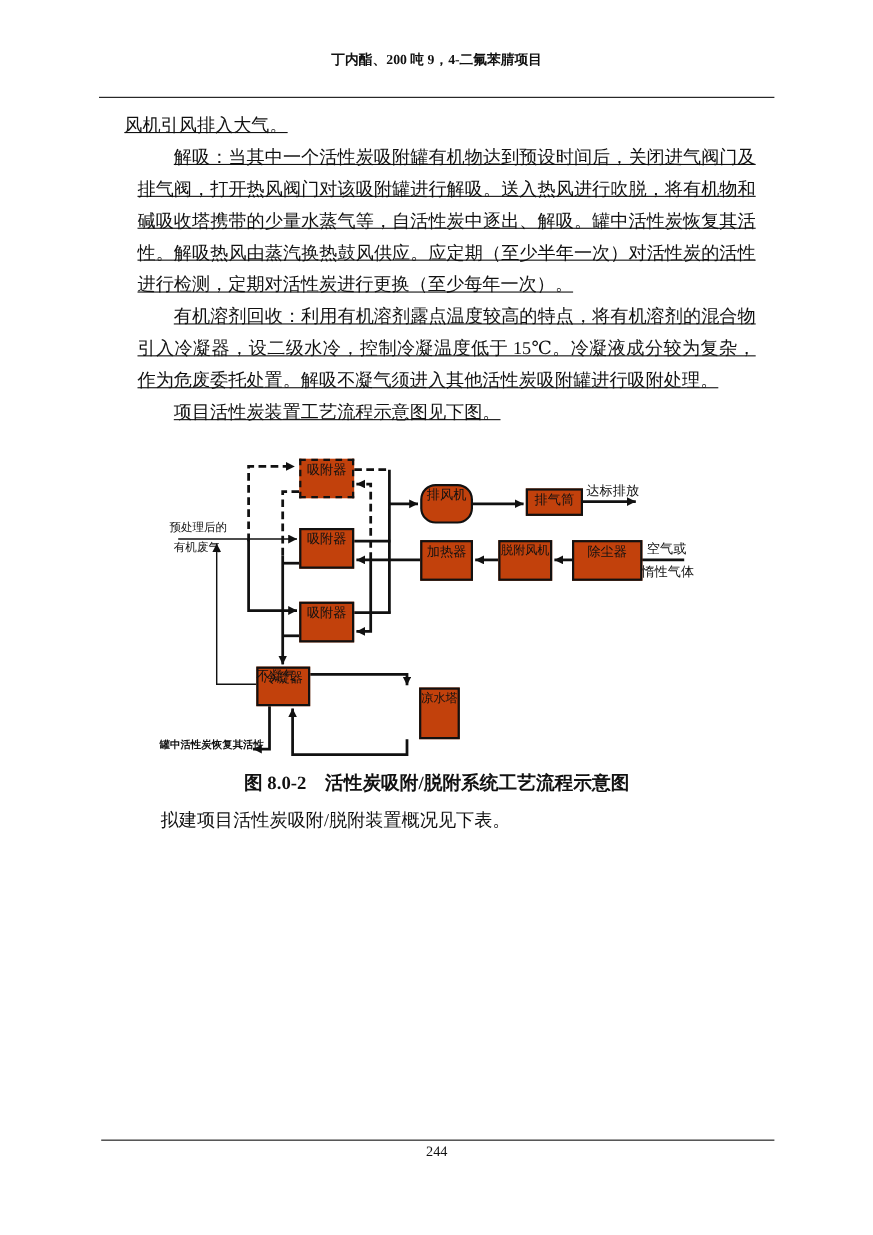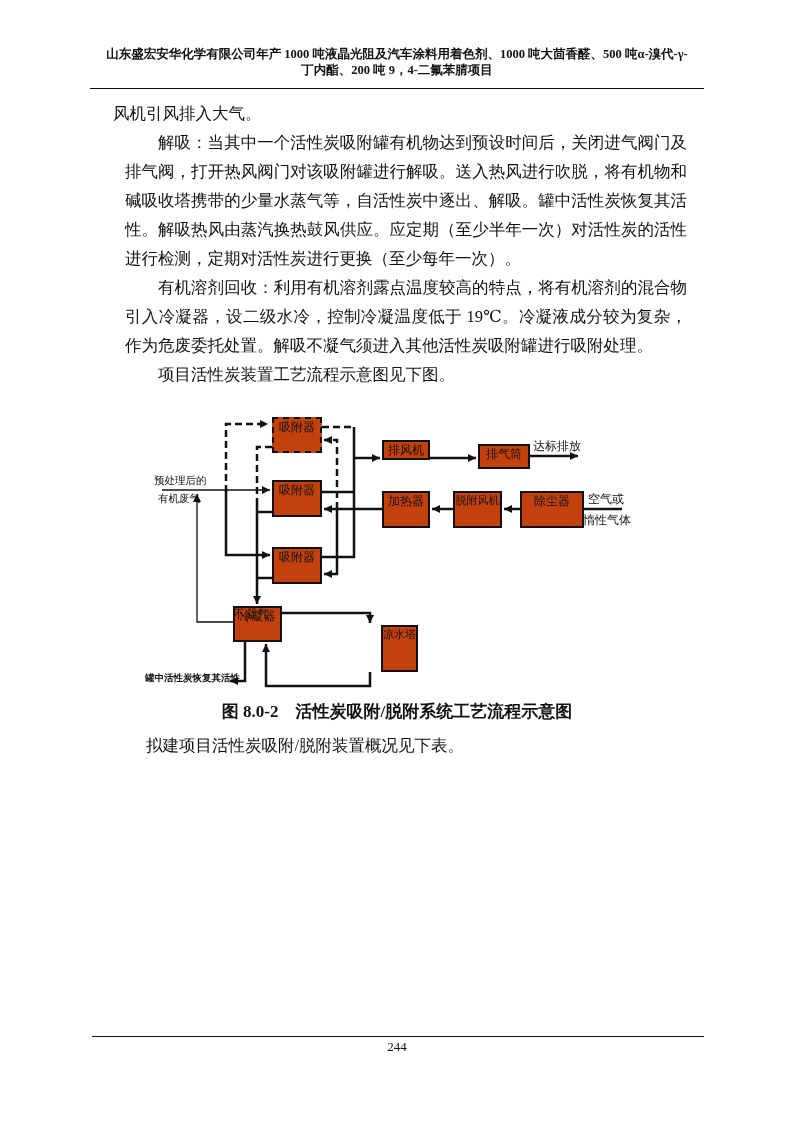--- a/index.html
+++ b/index.html
@@ -14,21 +14,21 @@
   }
   
   .hdr{
     position:absolute;top:46px;left:90px;width:614px;
     text-align:center;font-size:12.5px;font-weight:bold;line-height:16px;
   }
   .hdr-rule{position:absolute;top:88px;left:90px;width:614px;height:0;border-top:1.6px solid #111;}
   
   .bodytext{
     position:absolute;top:99px;left:113px;width:574px;
-    font-size:16.5px;line-height:29px;text-align:justify;
+    font-size:16.5px;line-height:29px;text-align:justify;text-decoration:underline;
   }
   .bodytext p{margin:0;padding:0;}
   .bodytext p.ind{text-indent:33px;margin-left:12px;}
   
   .diagram{position:absolute;top:408px;left:0;width:794px;height:292px;}
   .diagram svg{position:absolute;top:0;left:0;}
   .dbox{
     position:absolute;border:2.5px solid #111;background:#c2410c;
     display:flex;align-items:flex-start;justify-content:center;
     font-size:12px;font-weight:400;box-sizing:border-box;
@@ -50,29 +50,28 @@
   
   .ftr-rule{position:absolute;top:1036px;left:92px;width:612px;height:0;border-top:1.4px solid #111;}
   .pageno{position:absolute;top:1039px;left:0;width:794px;text-align:center;font-size:13px;}
 </style>
 </head>
 <body>
 
 <div class="page">
 
   <div class="hdr">
-    <div>山东盛宏安华化学有限公司年产 1000 吨液晶光阻及汽车涂料用着色剂、1000 吨大茴香醛、500 吨α-溴代-γ-</div>
     <div>丁内酯、200 吨 9，4-二氟苯腈项目</div>
   </div>
   <div class="hdr-rule"></div>
 
   <div class="bodytext">
     <p>风机引风排入大气。</p>
     <p class="ind">解吸：当其中一个活性炭吸附罐有机物达到预设时间后，关闭进气阀门及排气阀，打开热风阀门对该吸附罐进行解吸。送入热风进行吹脱，将有机物和碱吸收塔携带的少量水蒸气等，自活性炭中逐出、解吸。罐中活性炭恢复其活性。解吸热风由蒸汽换热鼓风供应。应定期（至少半年一次）对活性炭的活性进行检测，定期对活性炭进行更换（至少每年一次）。</p>
-    <p class="ind">有机溶剂回收：利用有机溶剂露点温度较高的特点，将有机溶剂的混合物引入冷凝器，设二级水冷，控制冷凝温度低于 19℃。冷凝液成分较为复杂，作为危废委托处置。解吸不凝气须进入其他活性炭吸附罐进行吸附处理。</p>
+    <p class="ind">有机溶剂回收：利用有机溶剂露点温度较高的特点，将有机溶剂的混合物引入冷凝器，设二级水冷，控制冷凝温度低于 15℃。冷凝液成分较为复杂，作为危废委托处置。解吸不凝气须进入其他活性炭吸附罐进行吸附处理。</p>
     <p class="ind">项目活性炭装置工艺流程示意图见下图。</p>
   </div>
 
   <div class="diagram">
     <svg width="794" height="292" viewBox="0 0 794 292">
       <defs>
         <marker id="arr" markerUnits="userSpaceOnUse" markerWidth="9" markerHeight="9" refX="8" refY="4" orient="auto">
           <path d="M0,0 L8,4 L0,8 Z" fill="#111"></path>
         </marker>
       </defs>
@@ -113,21 +112,21 @@
 
     <div class="dbox dashed" style="left:272px;top:9px;width:50px;height:36px;">
       <span>吸附器</span>
     </div>
     <div class="dbox" style="left:272px;top:72px;width:50px;height:37px;">
       <span>吸附器</span>
     </div>
     <div class="dbox" style="left:272px;top:139px;width:50px;height:37px;">
       <span>吸附器</span>
     </div>
-    <div class="dbox" style="left:382px;top:32px;width:48px;height:20px;">
+    <div class="dbox" style="left:382px;top:32px;width:48px;height:36px;border-radius:14px;">
       <span>排风机</span>
     </div>
     <div class="dbox" style="left:478px;top:36px;width:52px;height:25px;">
       <span>排气筒</span>
     </div>
     <div class="dbox" style="left:382px;top:83px;width:48px;height:37px;">
       <span>加热器</span>
     </div>
     <div class="dbox" style="left:453px;top:83px;width:49px;height:37px;font-size:11px;">
       <span>脱附风机</span>

